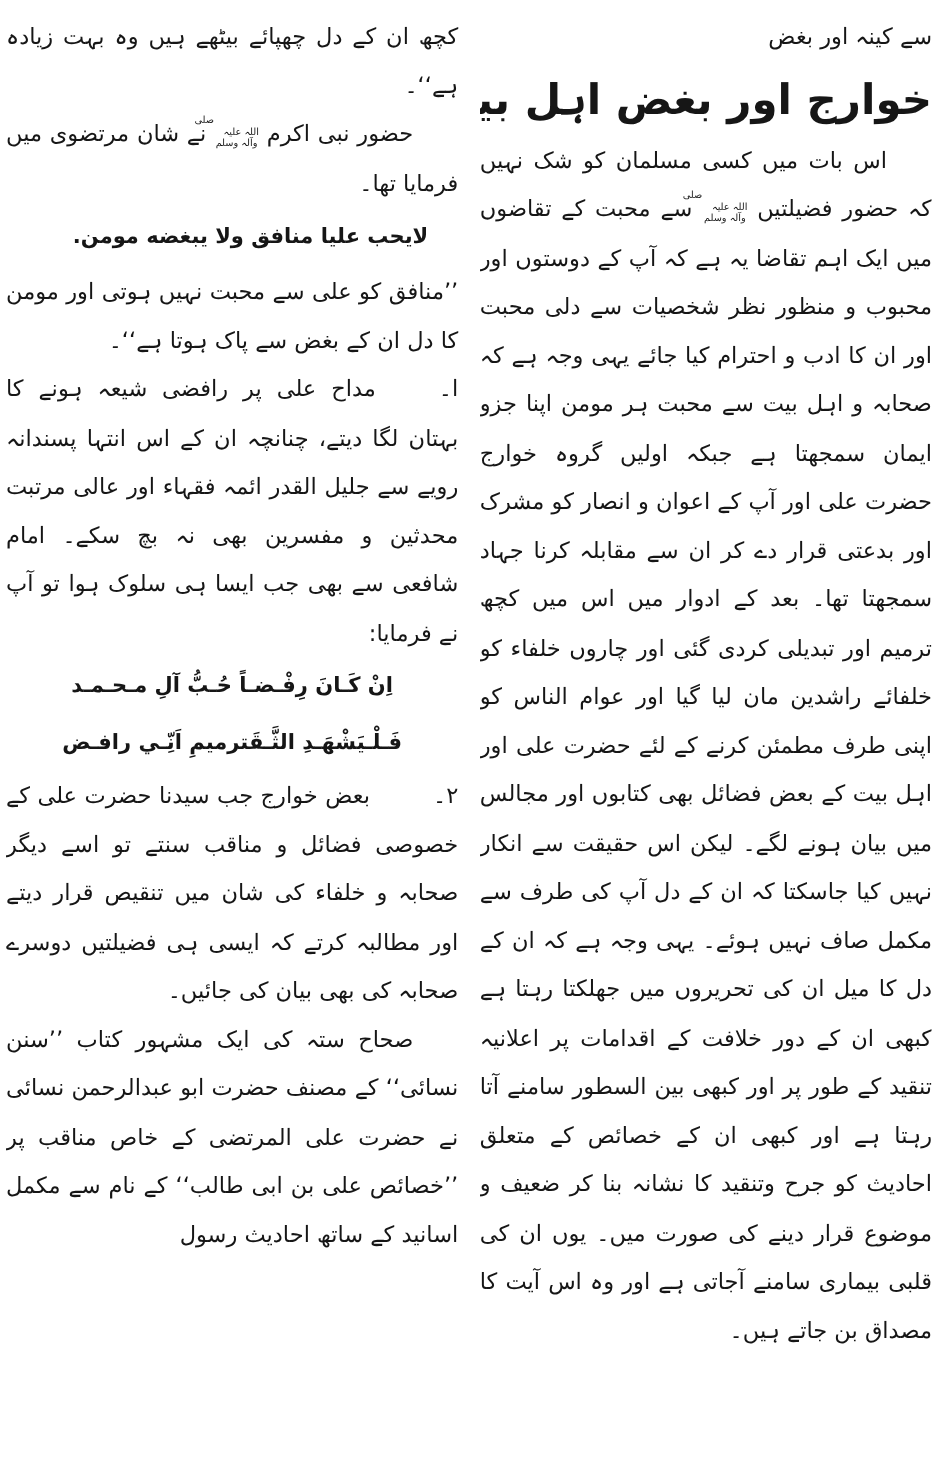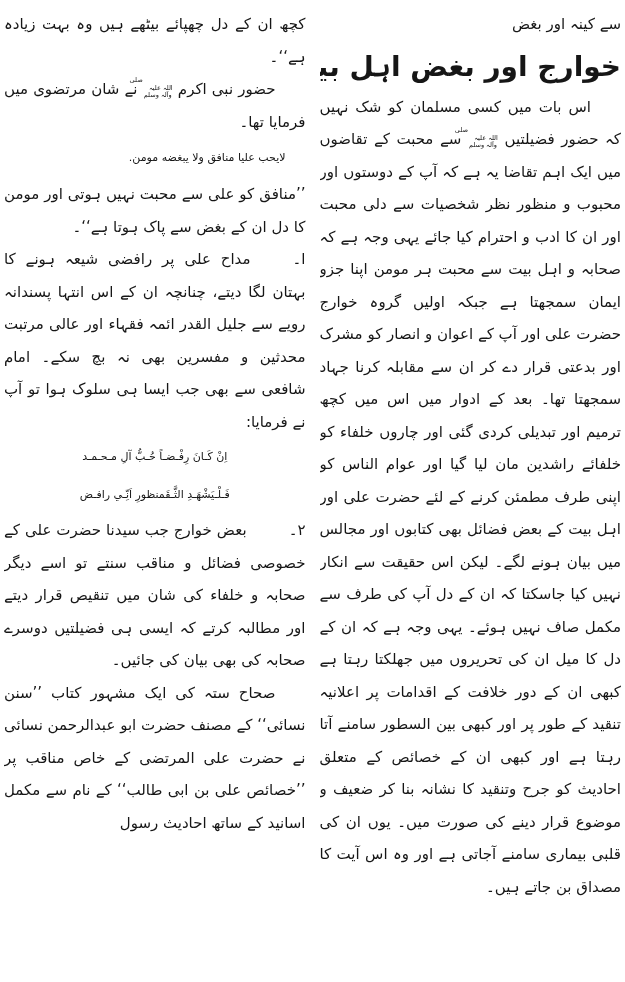--- a/index.html
+++ b/index.html
@@ -20,21 +20,21 @@
     text-align:justify;text-justify:inter-word;
   }
   .indent{text-indent:30px;}
   .stretch{text-align-last:justify;}
   .right-end{text-align-last:right;}
   .heading{
     font-size:28px;font-weight:bold;line-height:40px;
     text-align:center;padding-left:18px;
     margin:6px 0 4px 0;white-space:nowrap;
   }
-  .arabic{font-weight:normal;font-size:11px;line-height:36px;}
+  .arabic{font-weight:bold;font-size:14px;line-height:36px;}
   .hadith{text-align:right;text-align-last:right;padding-left:0;padding-right:20px;margin:2px 0;}
   .verse{text-align:left;text-align-last:center;line-height:38px;}
   .item-gap{display:inline-block;width:42px;}
   .saw{
     display:inline-block;width:30px;
     font-size:6.5px;line-height:1.15;
     text-align:right;text-align-last:center;
     vertical-align:-3px;font-weight:normal;
   }
 </style>
@@ -54,20 +54,20 @@
 
   <section class="col">
     <p class="stretch">کچھ ان کے دل چھپائے بیٹھے ہیں وہ بہت زیادہ ہے‘‘۔</p>
     <p class="indent"><span>حضور نبی اکرم</span>
       <span class="saw">صلی اللہ علیہ وآلہ وسلم</span>
       <span>نے شان مرتضوی میں فرمایا تھا۔</span></p>
     <p class="arabic hadith">لایحب علیا منافق ولا یبغضه مومن.</p>
     <p>’’منافق کو علی سے محبت نہیں ہوتی اور مومن کا دل ان کے بغض سے پاک ہوتا ہے‘‘۔</p>
     <p><span>ا۔</span><span class="item-gap"></span><span>مداح علی پر رافضی شیعہ ہونے کا بہتان لگا دیتے، چنانچہ ان کے اس انتہا پسندانہ رویے سے جلیل القدر ائمہ فقہاء اور عالی مرتبت محدثین و مفسرین بھی نہ بچ سکے۔ امام شافعی سے بھی جب ایسا ہی سلوک ہوا تو آپ نے فرمایا:</span></p>
     <p class="arabic verse">اِنْ كَـانَ رِفْـضـاً حُـبُّ آلِ مـحـمـد</p>
-    <p class="arabic verse">فَـلْـيَشْهَـدِ الثَّـقَمنظورِ اَنِّـي رافـض</p>
+    <p class="arabic verse">فَـلْـيَشْهَـدِ الثَّـقَترمیمِ اَنِّـي رافـض</p>
     <p><span>۲۔</span><span class="item-gap"></span><span>بعض خوارج جب سیدنا حضرت علی کے خصوصی فضائل و مناقب سنتے تو اسے دیگر صحابہ و خلفاء کی شان میں تنقیص قرار دیتے اور مطالبہ کرتے کہ ایسی ہی فضیلتیں دوسرے صحابہ کی بھی بیان کی جائیں۔</span></p>
     <p class="indent"><span>صحاح ستہ کی ایک مشہور کتاب ’’سنن نسائی‘‘ کے مصنف حضرت ابو عبدالرحمن نسائی نے حضرت علی المرتضی کے خاص مناقب پر ’’خصائص علی بن ابی طالب‘‘ کے نام سے مکمل اسانید کے ساتھ احادیث رسول</span>
       
       </p>
   </section>
 
 </div>
 
 </body></html>

